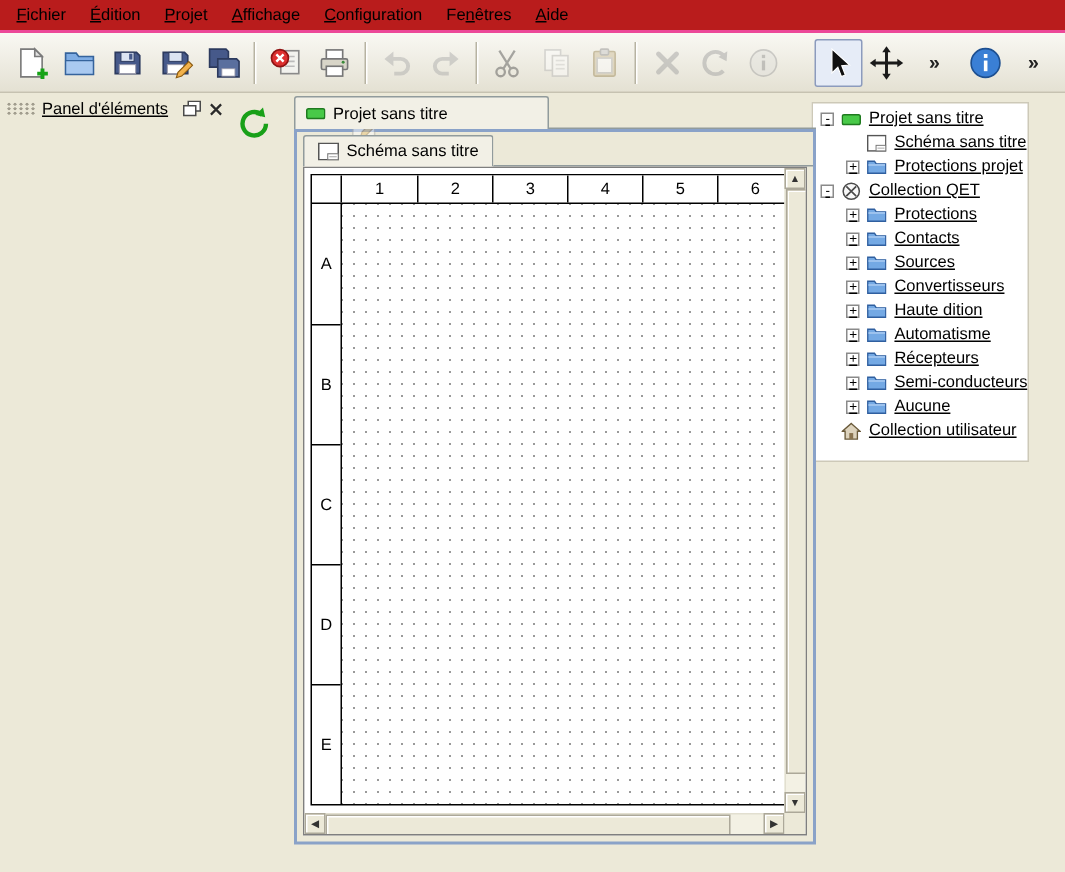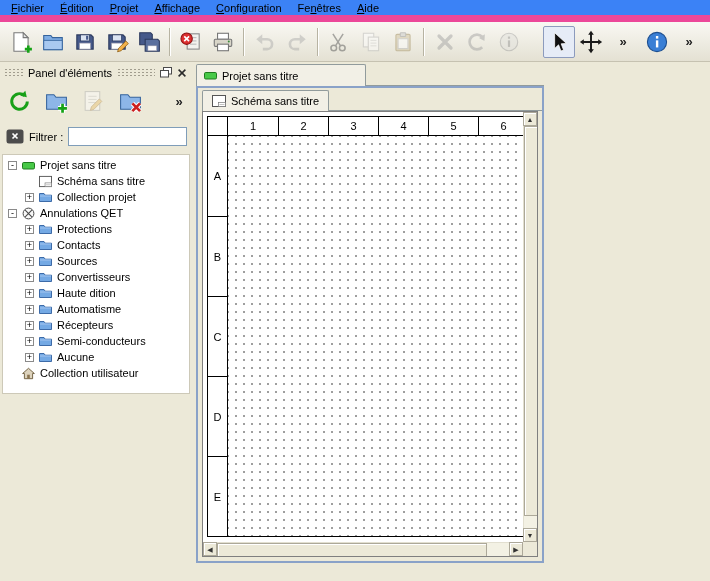--- a/index.html
+++ b/index.html
@@ -2,38 +2,38 @@
 <html><head>
 <meta charset="utf-8">
 <style>
   * { box-sizing: border-box; margin: 0; padding: 0; }
   html, body { width: 710px; height: 581px; overflow: hidden; }
   body { font-family: "Liberation Sans", sans-serif; font-size: 11px; color: #000; background: #ece9d8; }
   .icon { display: inline-flex; align-items: center; justify-content: center; }
   .icon svg { display: block; }
 
   
-  .menubar { height: 22px; display: flex; align-items: center; padding-left: 3px; background: #3b82f6; border-bottom: 7px solid #ec4899; }
+  .menubar { height: 22px; display: flex; align-items: center; padding-left: 3px; background: #b91c1c; border-bottom: 2px solid #ec4899; }
   .menu-item { padding: 3px 8px; cursor: default; white-space: nowrap; }
   .menu-item u { text-decoration: underline; }
 
   
   .toolbar { height: 40px; display: flex; align-items: center; padding: 0 5px; background: linear-gradient(#f9f8f3, #e4e1d3); border-bottom: 1px solid #c6c2b1; }
   .tb-btn { appearance: none; background: transparent; border: 1px solid transparent; width: 32px; height: 32px; display: flex; align-items: center; justify-content: center; flex: none; }
   .tb-btn .icon svg { width: 24px; height: 24px; }
   .tb-btn.disabled { opacity: 0.45; }
   .tb-btn.active { background: #e6ecf7; border: 1px solid #8c9bbd; border-radius: 2px; }
   .tb-sep { width: 2px; height: 28px; margin: 0 4px; border-left: 1px solid #b7b3a2; border-right: 1px solid #ffffff; flex: none; }
   .tb-gap { width: 18px; flex: none; }
   .tb-flex { flex: 1; }
   .dchev { font-size: 13px; font-weight: bold; color: #222; line-height: 1; }
 
   
   .main { display: flex; height: 519px; align-items: stretch; }
-  .dock-left { width: 193px; flex: none; display: flex; flex-direction: column; padding: 2px 3px 0 2px; }
+  .dock-left { width: 193px; flex: none; display: flex; flex-direction: row; padding: 2px 3px 0 2px; text-decoration: underline; }
   .center { width: 348px; flex: none; margin: 0 3px; display: flex; flex-direction: column; padding-top: 2px; }
   .dock-right { flex: 1; display: flex; flex-direction: column; padding: 2px 2px 2px 0; }
 
   
   .dock-title { height: 17px; display: flex; align-items: center; margin-bottom: 2px; flex: none; }
   .dock-title-text { padding: 0 2px; white-space: nowrap; }
   .dots { height: 9px; background-image: radial-gradient(#a19d8e 1px, transparent 1.15px); background-size: 4px 3px; }
   .dots.l { width: 20px; margin: 0 2px 0 2px; }
   .dots.r { flex: 1; margin: 0 3px; }
   .dock-btn { appearance: none; background: transparent; border: none; width: 16px; height: 15px; display: flex; align-items: center; justify-content: center; flex: none; }
@@ -404,31 +404,31 @@
             <span class="tree-label">Schéma sans titre</span>
           </div>
           <div class="tree-row" style="padding-left: 22px;">
             <span class="expander">+</span>
             <span class="icon tree-icon">
               <svg viewBox="0 0 13 11" width="13" height="11">
                 <path d="M0.5 1.5 h4.5 l1.2 1.7 h6.3 v6.3 h-12 z" fill="#74a9e4" stroke="#2f5f9f" stroke-width="0.9"></path>
                 <path d="M1 4 h11" stroke="#9cc2ee" stroke-width="1.2"></path>
               </svg>
             </span>
-            <span class="tree-label">Collection projet</span>
+            <span class="tree-label">Protections projet</span>
           </div>
           <div class="tree-row" style="padding-left: 5px;">
             <span class="expander">-</span>
             <span class="icon tree-icon">
               <svg viewBox="0 0 13 13" width="13" height="13">
                 <circle cx="6.5" cy="6.5" r="5.4" fill="#f8f8f8" stroke="#4a4a4a"></circle>
                 <path d="M3.2 3.2 l6.6 6.6 M9.8 3.2 l-6.6 6.6" stroke="#4a4a4a" stroke-width="1.1"></path>
               </svg>
             </span>
-            <span class="tree-label">Annulations QET</span>
+            <span class="tree-label">Collection QET</span>
           </div>
           <div class="tree-row" style="padding-left: 22px;">
             <span class="expander">+</span>
             <span class="icon tree-icon">
               <svg viewBox="0 0 13 11" width="13" height="11">
                 <path d="M0.5 1.5 h4.5 l1.2 1.7 h6.3 v6.3 h-12 z" fill="#74a9e4" stroke="#2f5f9f" stroke-width="0.9"></path>
                 <path d="M1 4 h11" stroke="#9cc2ee" stroke-width="1.2"></path>
               </svg>
             </span>
             <span class="tree-label">Protections</span>

